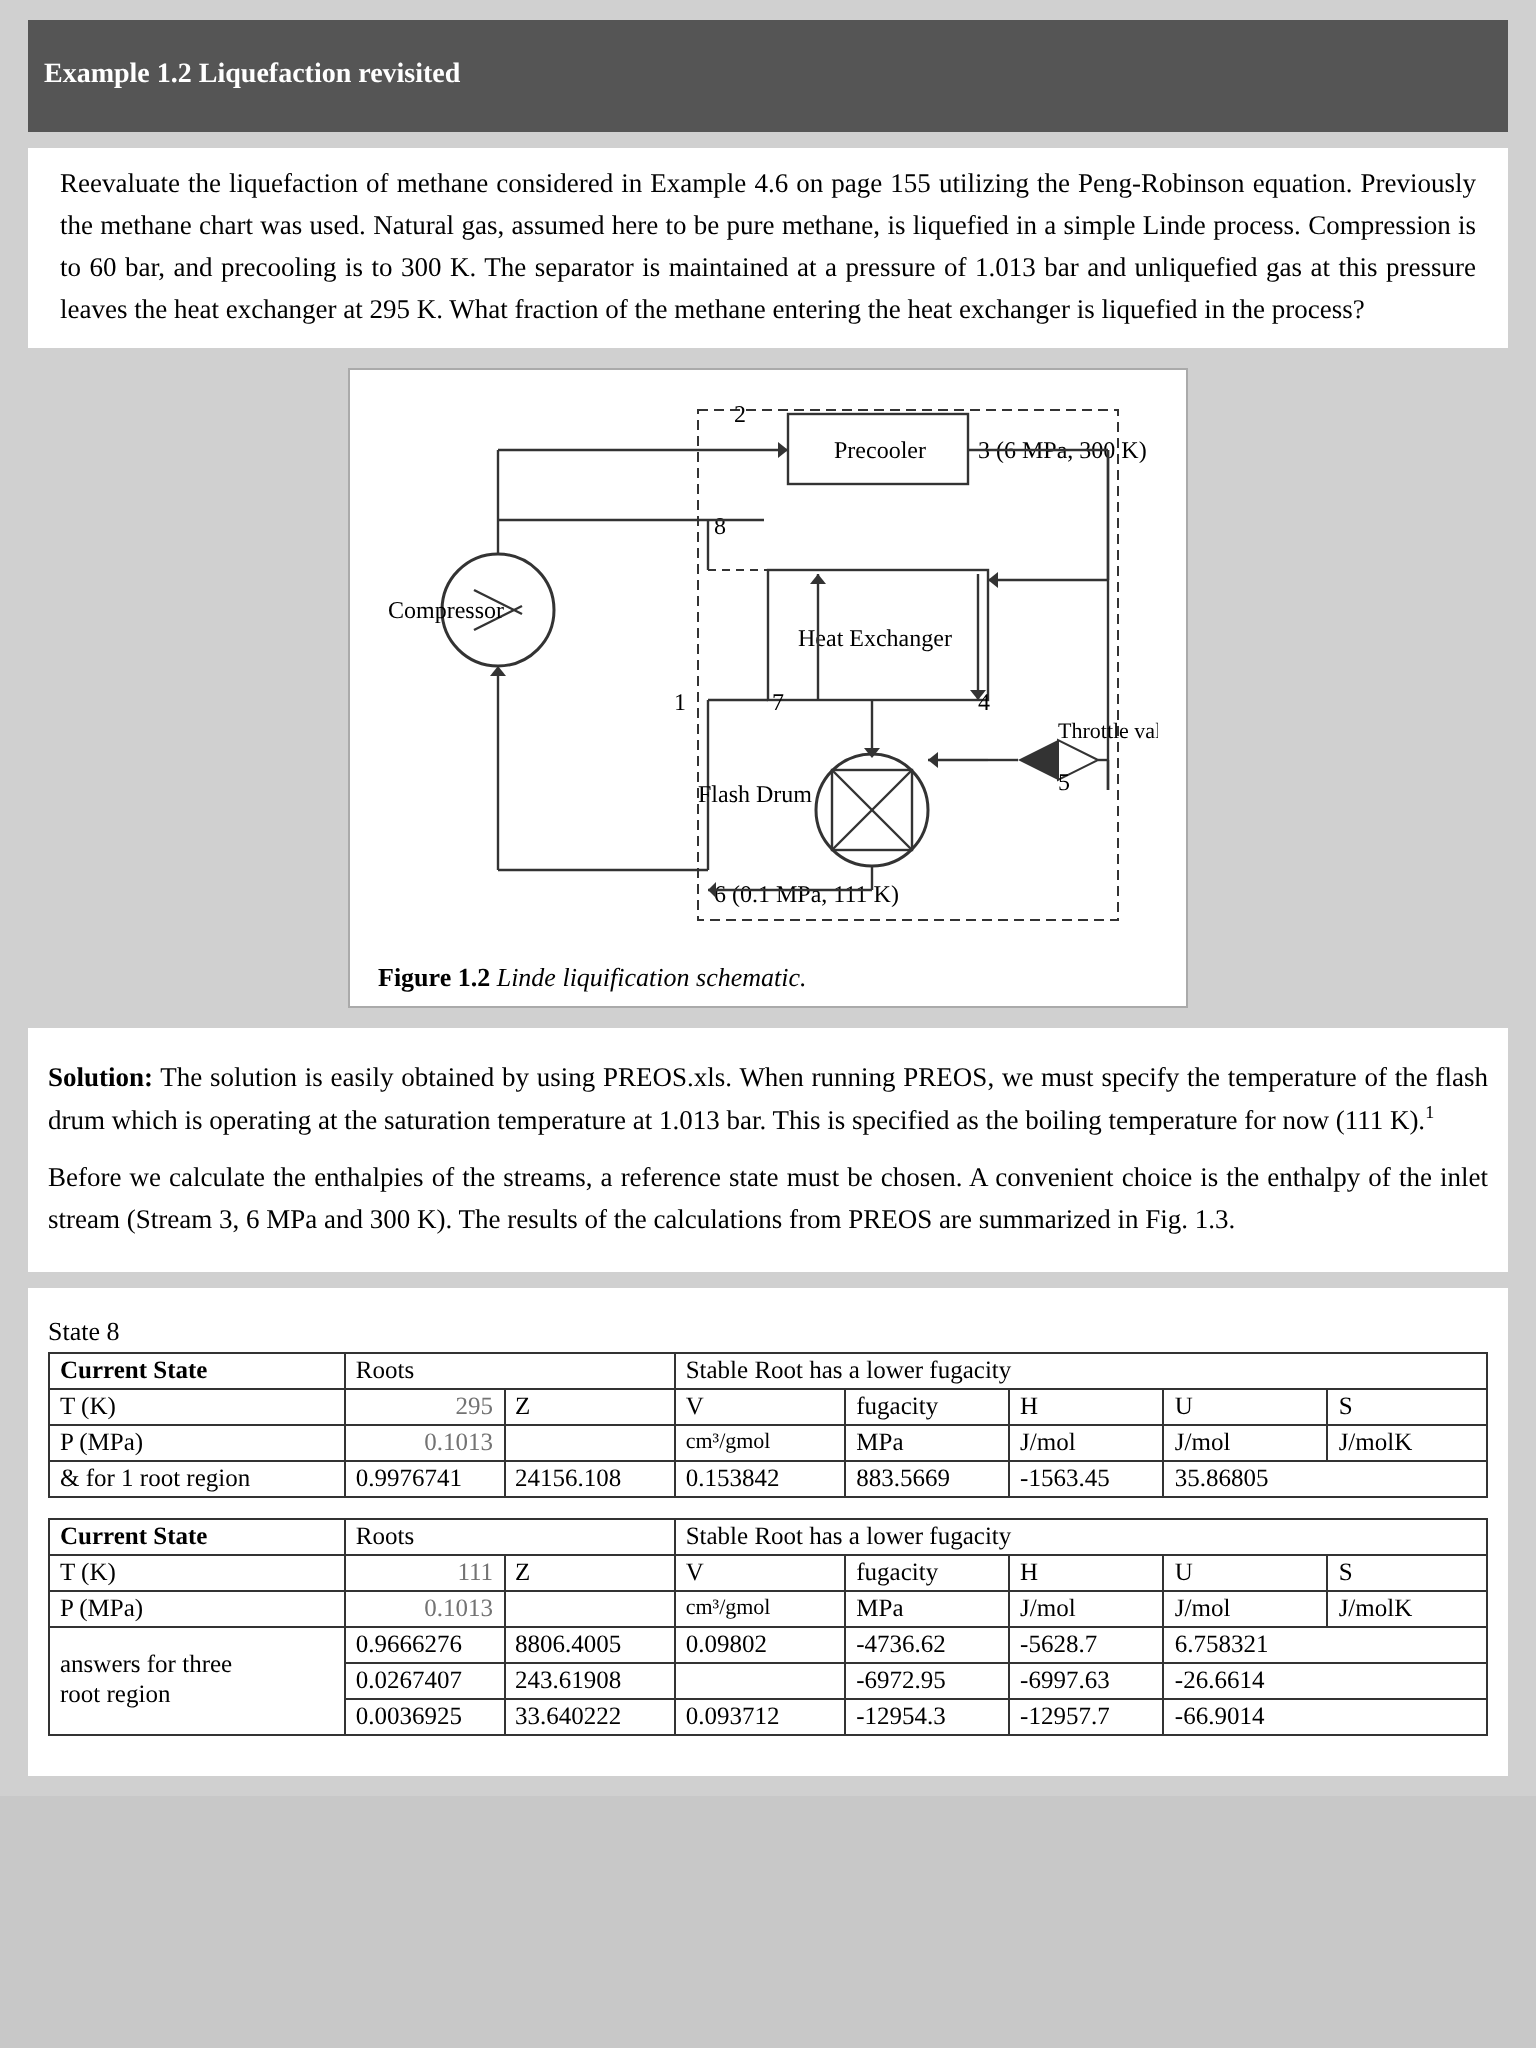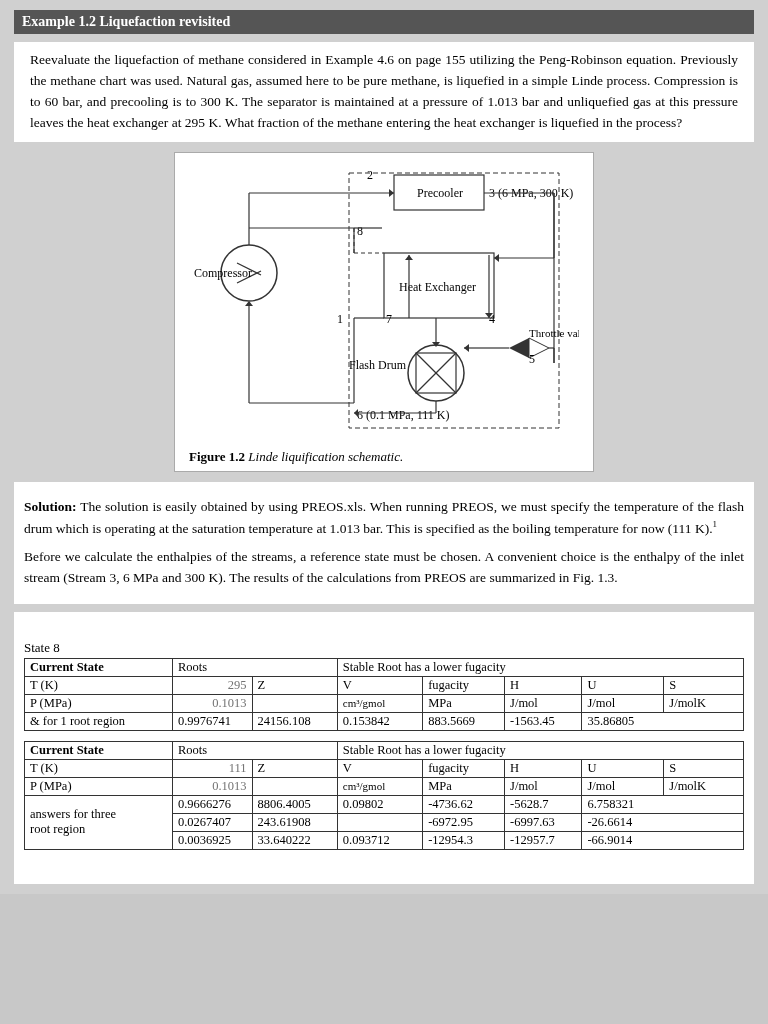--- a/index.html
+++ b/index.html
@@ -13,21 +13,21 @@
     }
     .page {
       background: #d0d0d0;
       padding: 10px 14px;
     }
     .example-header {
       background: #555;
       color: white;
       font-weight: bold;
       font-size: 14px;
-      padding: 4px 8px;
+      padding: 20px 8px;
       margin-bottom: 8px;
     }
     .body-text {
       background: white;
       padding: 8px 16px;
       font-size: 13.5px;
       line-height: 1.55;
       text-align: justify;
       margin-bottom: 8px;
     }
@@ -60,21 +60,21 @@
       font-size: 13.5px;
       line-height: 1.55;
       text-align: justify;
       margin-bottom: 8px;
     }
     .solution-text strong {
       font-weight: bold;
     }
     .tables-section {
       background: white;
-      padding: 24px 10px;
+      padding: 10px 10px;
     }
     .state-label {
       font-size: 13px;
       margin-bottom: 2px;
       margin-top: 4px;
     }
     table.data-table {
       border-collapse: collapse;
       width: 100%;
       font-size: 12.5px;

